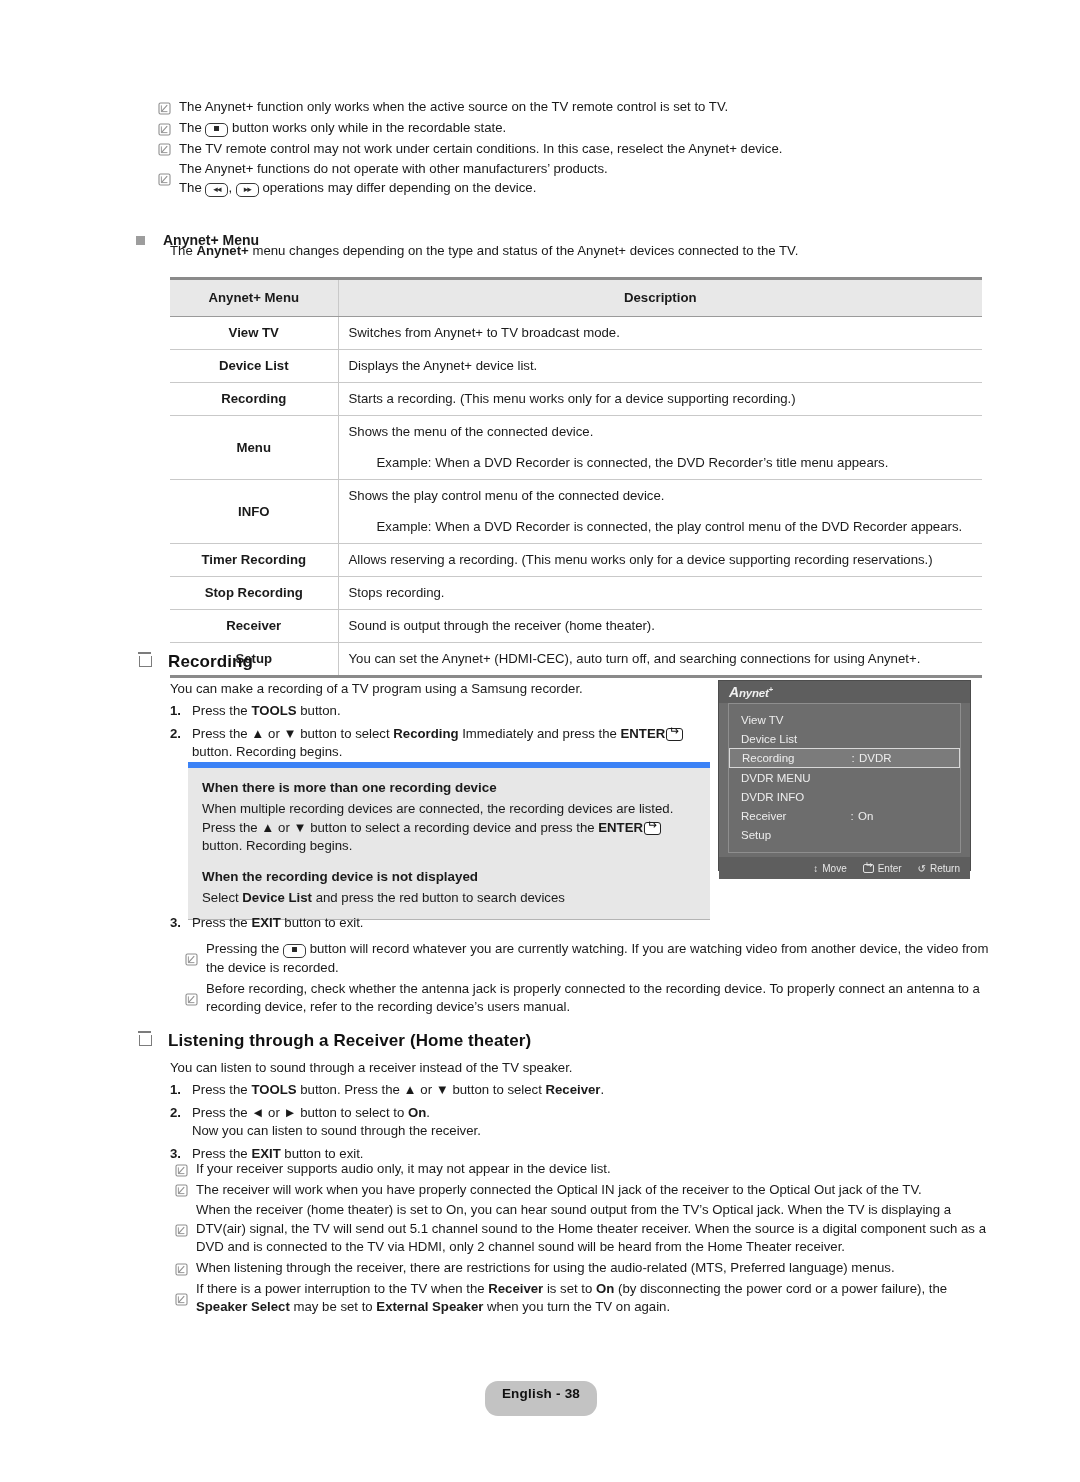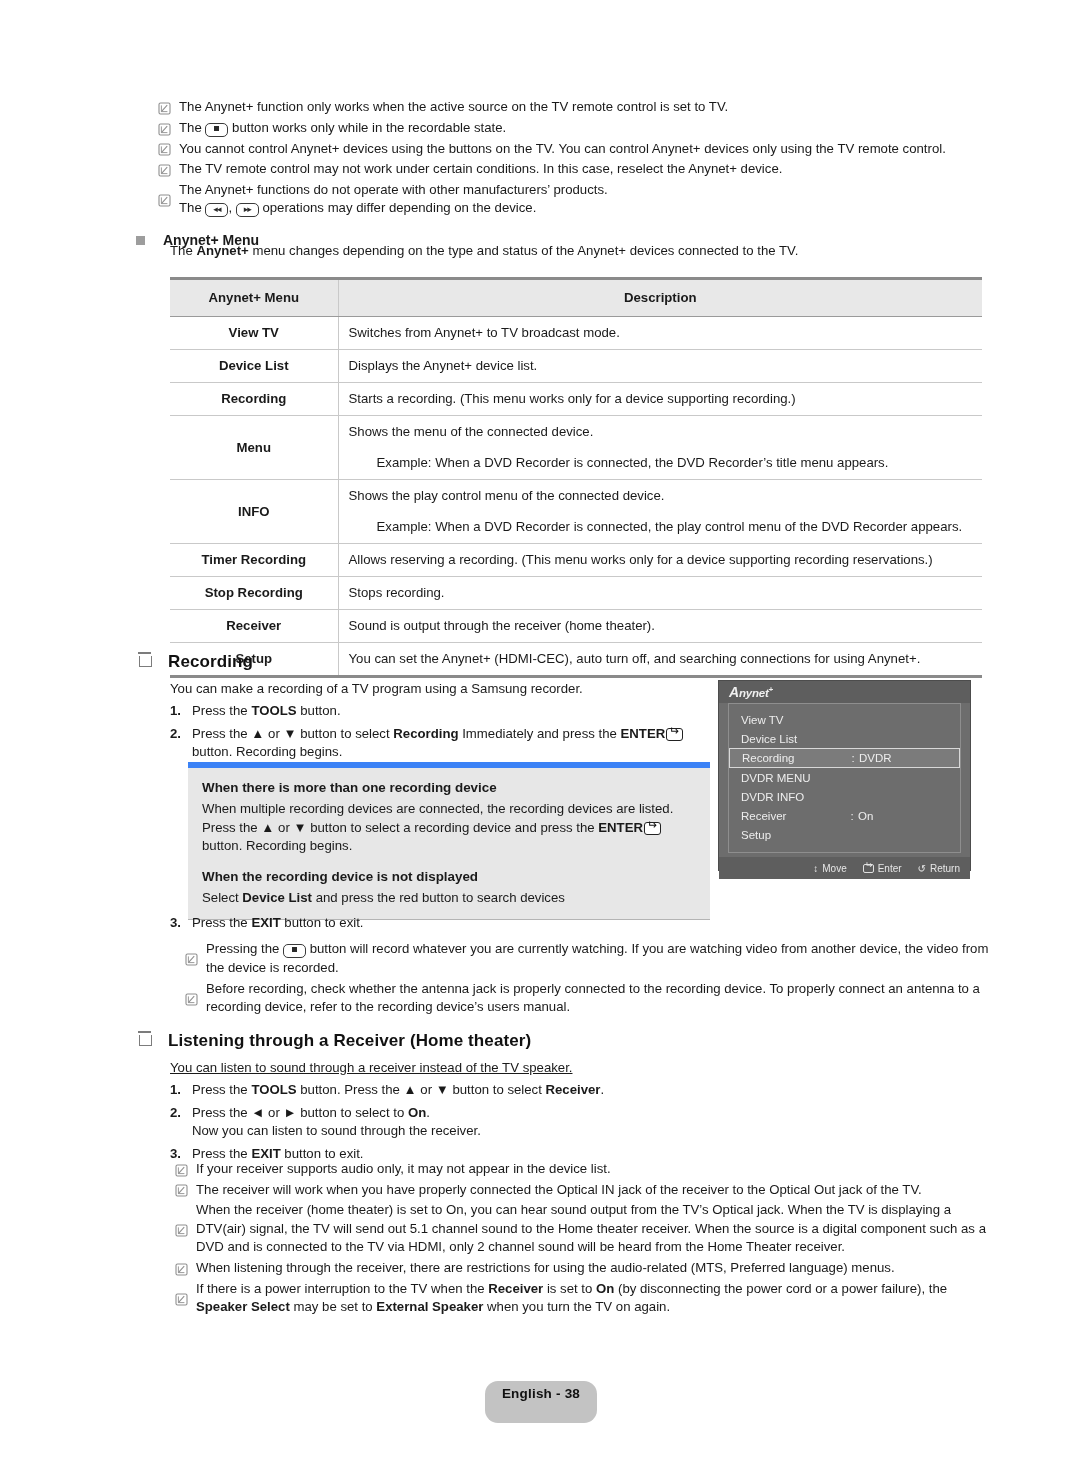--- a/index.html
+++ b/index.html
@@ -205,21 +205,21 @@
   .osd-entico:before{
     content:"\21B5"; position:absolute; left:1px; top:-4px;
     font-size:9px; line-height:9px; color:#e8e8e8; transform:scaleX(-1);
   }
 
   
   .pagebadge {
     position:absolute;
     background:#c3c3c3;
     border-radius: 13px;
-    height: 42px;
+    height: 35px;
     line-height: 26px;
     text-align:center;
     font-weight:bold;
     font-size: 13.5px;
     color:#111;
     letter-spacing:0.2px;
   }
 </style>
 </head>
 <body>
@@ -239,30 +239,20 @@
       </div>
       <div class="note-row">
         <span class="nmark">
           <svg width="13" height="13" viewBox="0 0 13 13">
             <rect x="1" y="1" width="11" height="11" rx="1.5" fill="#ffffff" stroke="#8f8f8f" stroke-width="1.1"></rect>
             <path d="M3.4 9.6 L9.2 3.2" stroke="#8f8f8f" stroke-width="1.1" fill="none"></path>
             <path d="M3.4 3.4 L3.4 9.6 L9.4 9.6" stroke="#8f8f8f" stroke-width="0.9" fill="none"></path>
           </svg>
         </span>
         <div class="note-txt tx">The <span class="key"><span class="dot"></span></span> button works only while in the recordable state.</div>
-      </div>
-      <div class="note-row">
-        <span class="nmark">
-          <svg width="13" height="13" viewBox="0 0 13 13">
-            <rect x="1" y="1" width="11" height="11" rx="1.5" fill="#ffffff" stroke="#8f8f8f" stroke-width="1.1"></rect>
-            <path d="M3.4 9.6 L9.2 3.2" stroke="#8f8f8f" stroke-width="1.1" fill="none"></path>
-            <path d="M3.4 3.4 L3.4 9.6 L9.4 9.6" stroke="#8f8f8f" stroke-width="0.9" fill="none"></path>
-          </svg>
-        </span>
-        <div class="note-txt tx">You cannot control Anynet+ devices using the buttons on the TV. You can control Anynet+ devices only using the TV remote control.</div>
       </div>
       <div class="note-row">
         <span class="nmark">
           <svg width="13" height="13" viewBox="0 0 13 13">
             <rect x="1" y="1" width="11" height="11" rx="1.5" fill="#ffffff" stroke="#8f8f8f" stroke-width="1.1"></rect>
             <path d="M3.4 9.6 L9.2 3.2" stroke="#8f8f8f" stroke-width="1.1" fill="none"></path>
             <path d="M3.4 3.4 L3.4 9.6 L9.4 9.6" stroke="#8f8f8f" stroke-width="0.9" fill="none"></path>
           </svg>
         </span>
         <div class="note-txt tx">The TV remote control may not work under certain conditions. In this case, reselect the Anynet+ device.</div>
@@ -463,21 +453,21 @@
           <span>Return</span>
         </span>
       </div>
   </div>
 
   <div class="h2wrap" style="left:168px; top:1031px;">
     <span class="h2-bullet"></span>
     <div class="h2">Listening through a Receiver (Home theater)</div>
   </div>
 
-  <div class="tx" style="position:absolute; left:170px; top:1059px; width:700px;text-decoration:underline;">You can listen to sound through a receiver instead of the TV speaker.</div>
+  <div class="tx" style="position:absolute; left:170px; top:1059px; width:700px;">You can listen to sound through a receiver instead of the TV speaker.</div>
 
   <div style="position:absolute; left:170px; top:1081px; width:700px;" id="recv-steps">
       <div class="num-row">
         <div class="num">1.</div>
         <div class="num-txt tx">Press the <b>TOOLS</b> button. Press the ▲ or ▼ button to select <b>Receiver</b>.</div>
       </div>
       <div class="num-row">
         <div class="num">2.</div>
         <div class="num-txt tx">Press the ◄ or ► button to select to <b>On</b>.<br>Now you can listen to sound through the receiver.</div>
       </div>

